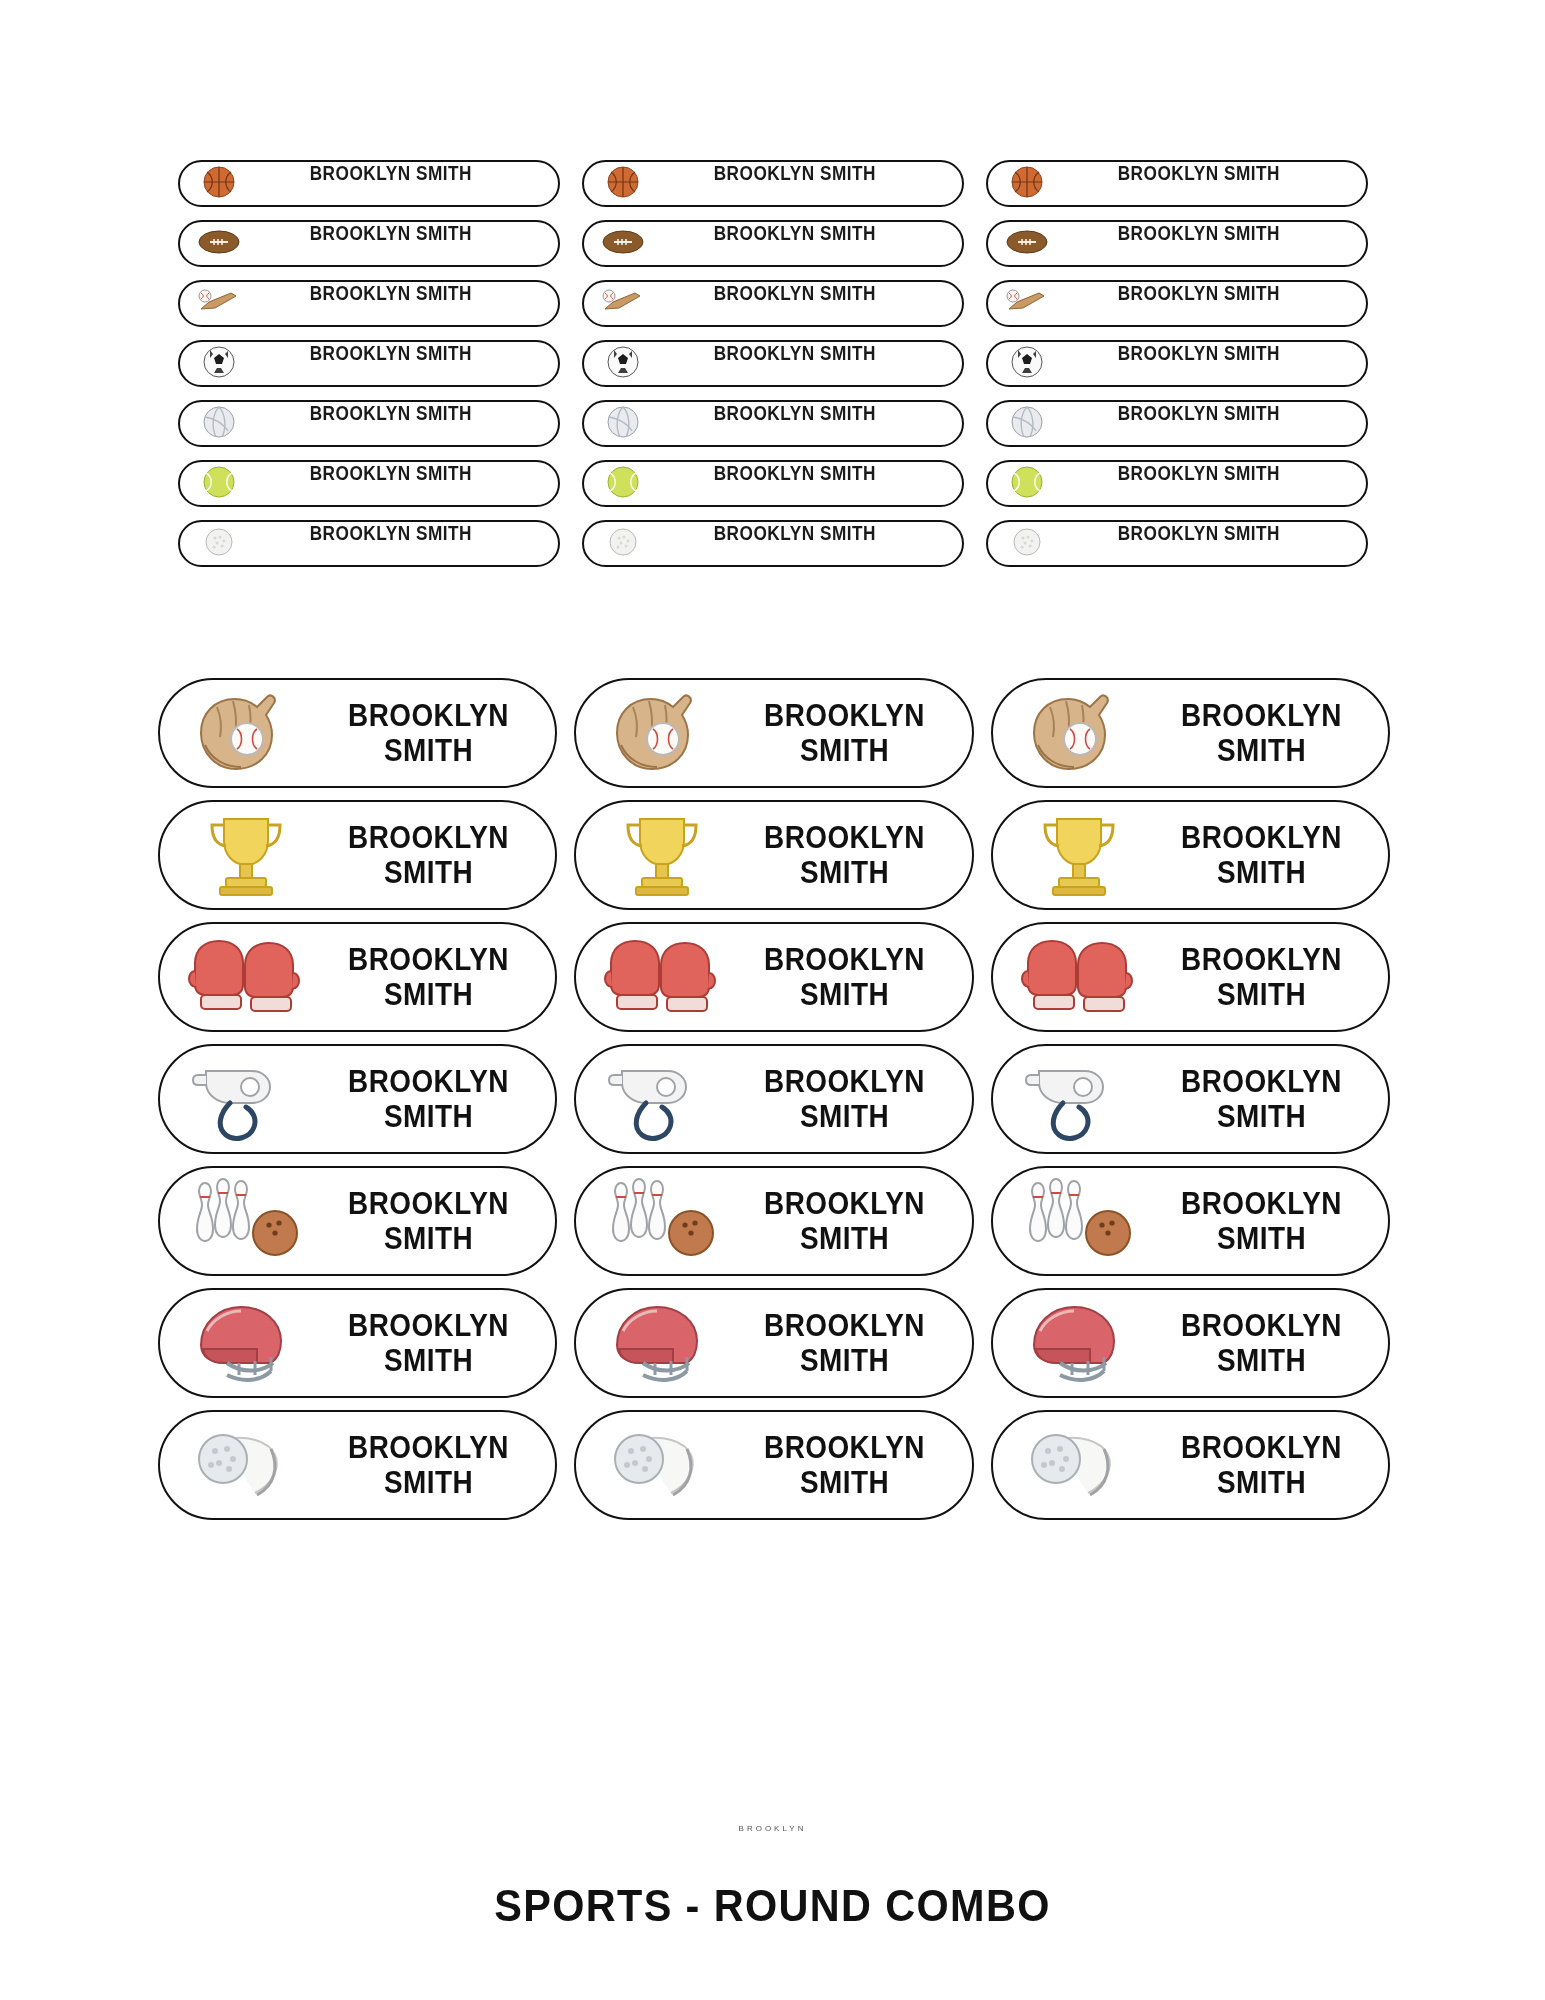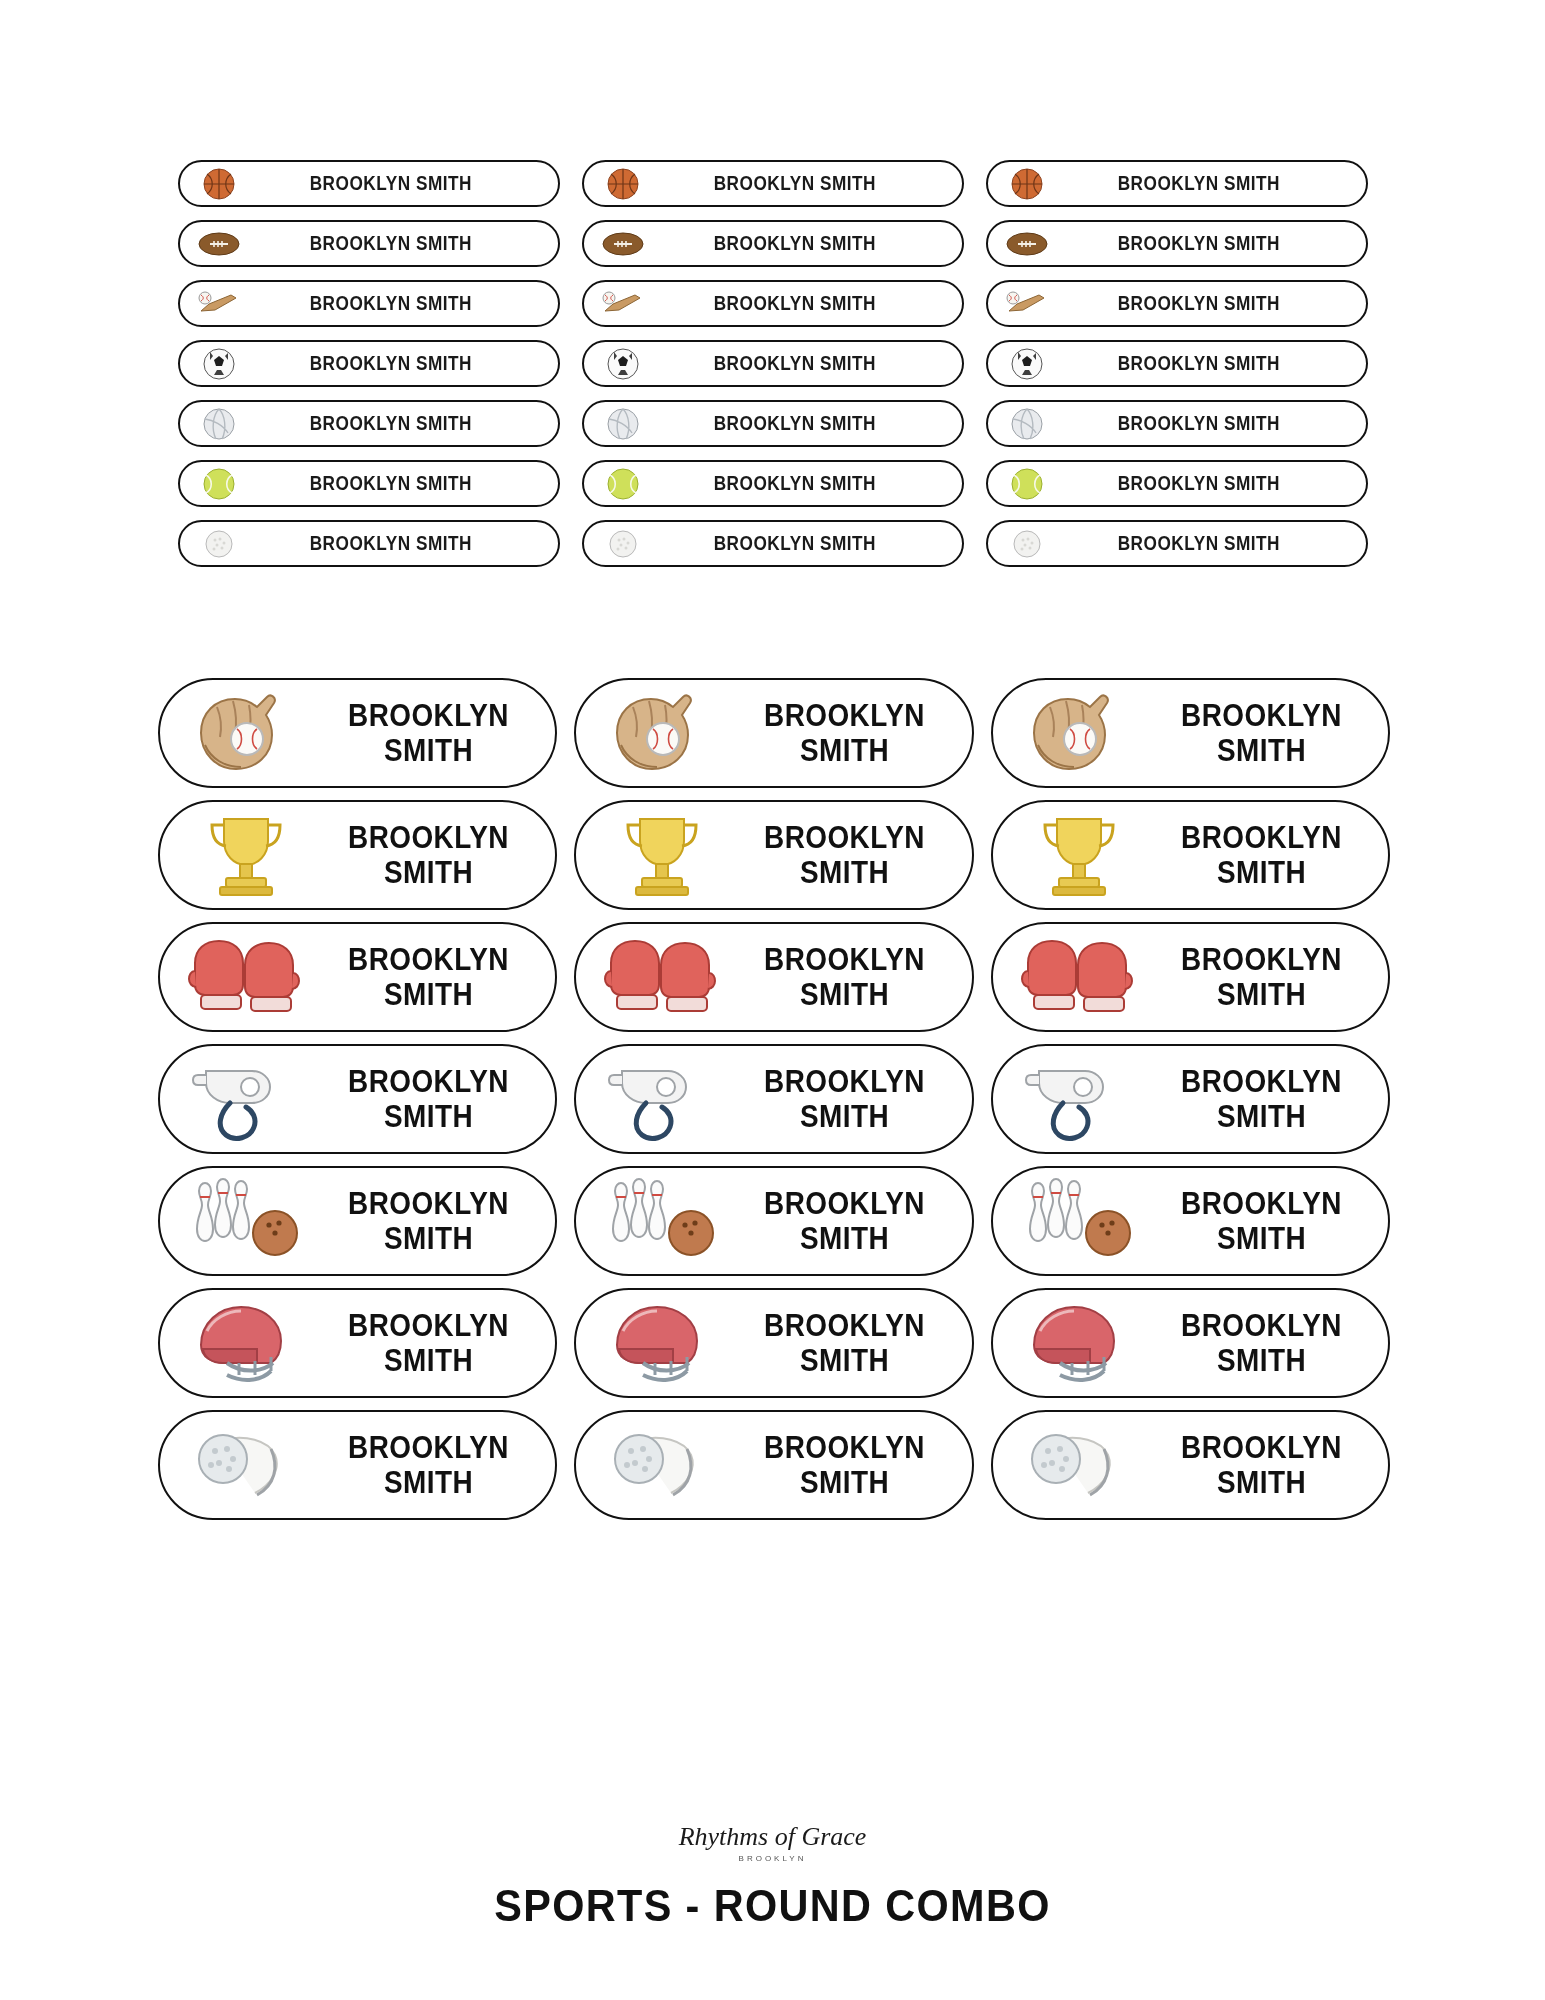--- a/index.html
+++ b/index.html
@@ -30,21 +30,21 @@
     display: grid;
     grid-template-columns: repeat(3, 1fr);
     column-gap: 22px;
     row-gap: 13px;
   }
   .small-label {
     height: 47px;
     border: 2px solid #111111;
     border-radius: 24px;
     display: flex;
-    align-items: center;
+    align-items: flex-start;
     padding-left: 12px;
     box-sizing: border-box;
     background: #ffffff;
   }
   .small-label .icon-wrap {
     width: 54px;
     height: 40px;
     display: flex;
     align-items: center;
     justify-content: center;
@@ -752,19 +752,18 @@
       </span>
       <span class="lbl-text-lg">
         <span>BROOKLYN</span>
         <span>SMITH</span>
       </span>
     </div>
 
   </div>
 
   <div class="brand">
-    <div>Rhythms of Grace</div>
     <div class="brand-sub">BROOKLYN</div>
   </div>
 
   <div class="footer-title">SPORTS - ROUND COMBO</div>
 
 </div>
 
 </body></html>

